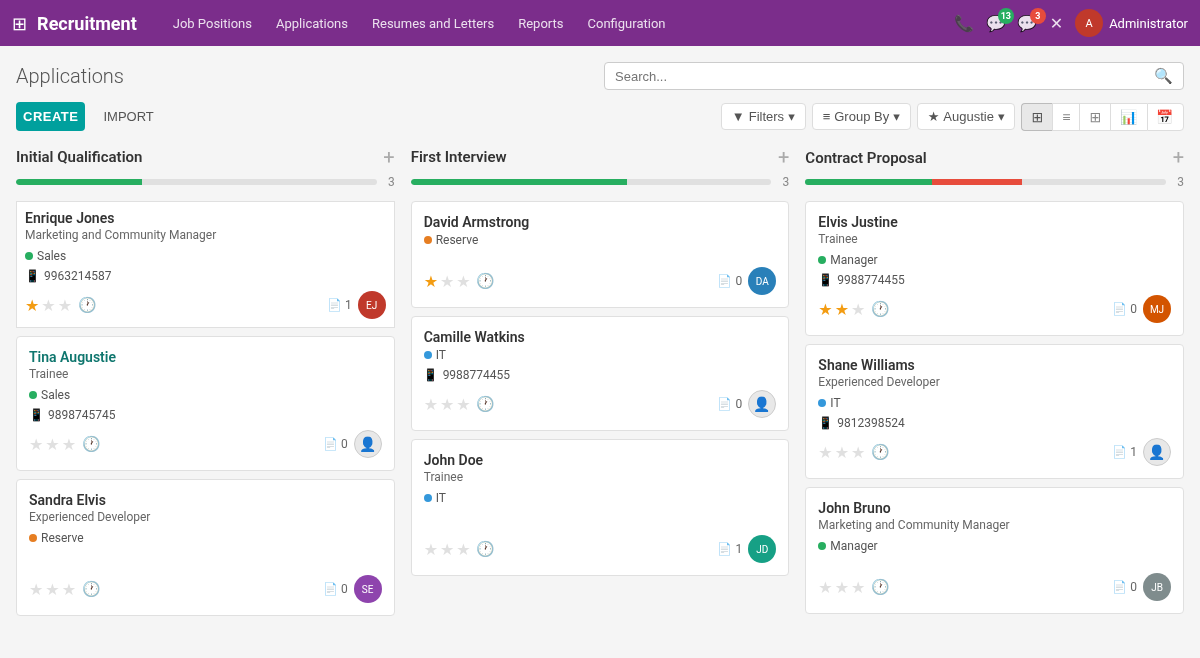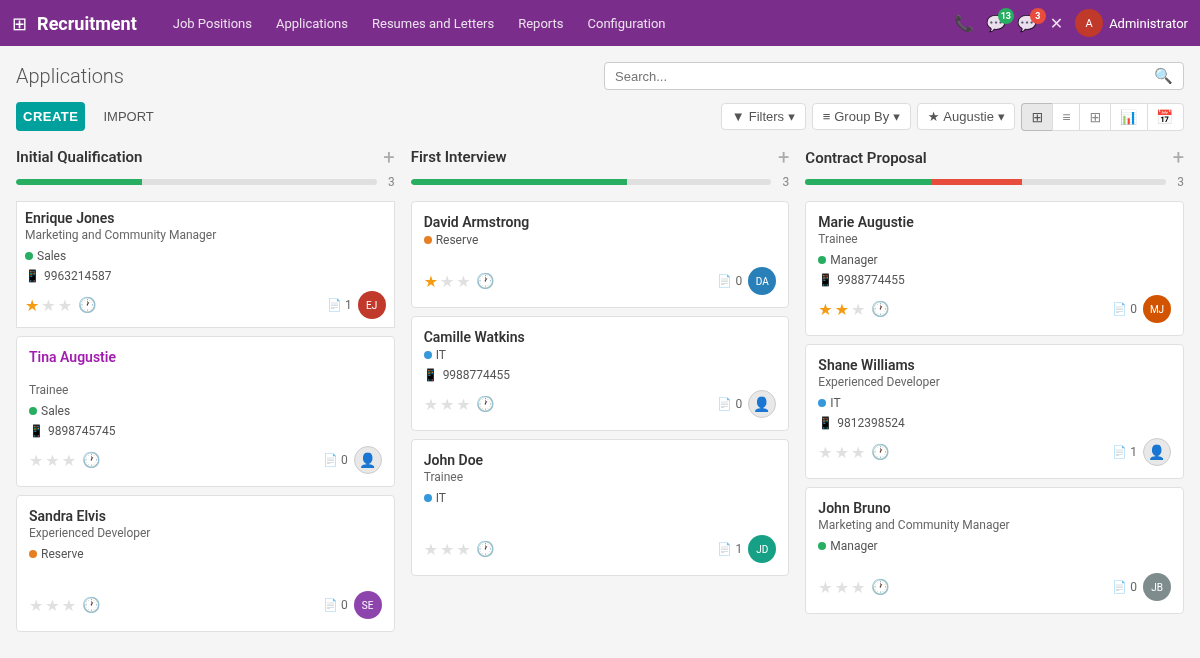--- a/index.html
+++ b/index.html
@@ -110,21 +110,21 @@
             <span style="font-size:15px; color:#aaa; margin-left:4px;">🕐</span>
           </div>
           <div style="display:flex; align-items:center; gap:6px;">
             <span style="font-size:12px; color:#666; display:flex; align-items:center; gap:2px;">📄 1</span>
             <div style="width:28px; height:28px; border-radius:50%; background:#c0392b; display:flex; align-items:center; justify-content:center; font-size:10px; color:white;">EJ</div>
           </div>
         </div>
       </div>
 
       <div style="background:white; border-radius:4px; border:1px solid #e0e0e0; padding:12px; margin-bottom:8px; cursor:pointer;">
-        <div style="font-size:14px; font-weight:600; color:#a21caf; margin-bottom:18px;">Tina Augustie</div>
+        <div style="font-size:14px; font-weight:600; color:#0f766e; margin-bottom:2px;">Tina Augustie</div>
         <div style="font-size:12px; color:#666; margin-bottom:6px;">Trainee</div>
         <div style="display:inline-flex; align-items:center; gap:4px; font-size:12px; color:#555; margin-bottom:6px;">
           <span style="width:8px; height:8px; border-radius:50%; background:#27ae60; display:inline-block;"></span>
           <span>Sales</span>
         </div>
         <div style="font-size:12px; color:#555; margin-bottom:8px; display:flex; align-items:center; gap:4px;">
           <span>📱</span>
             <span>9898745745</span>
         </div>
         <div style="display:flex; align-items:center; justify-content:space-between;">
@@ -248,21 +248,21 @@
       </div>
       <div style="display:flex; align-items:center; gap:4px; margin-bottom:12px;">
         <div style="flex:1; height:6px; background:#e0e0e0; border-radius:3px; overflow:hidden; display:flex;">
           <div style="width:35%; height:100%; background:#27ae60;"></div>
           <div style="width:25%; height:100%; background:#e74c3c;"></div>
         </div>
         <span style="font-size:12px; color:#888; min-width:14px; text-align:right;">3</span>
       </div>
 
       <div style="background:white; border-radius:4px; border:1px solid #e0e0e0; padding:12px; margin-bottom:8px; cursor:pointer;">
-        <div style="font-size:14px; font-weight:600; color:#333; margin-bottom:2px;">Marie Augustie</div>
+        <div style="font-size:14px; font-weight:600; color:#333; margin-bottom:2px;">Elvis Justine</div>
         <div style="font-size:12px; color:#666; margin-bottom:6px;">Trainee</div>
         <div style="display:inline-flex; align-items:center; gap:4px; font-size:12px; color:#555; margin-bottom:6px;">
           <span style="width:8px; height:8px; border-radius:50%; background:#27ae60; display:inline-block;"></span>
           <span>Manager</span>
         </div>
         <div style="font-size:12px; color:#555; margin-bottom:8px; display:flex; align-items:center; gap:4px;">
           <span>📱</span>
             <span>9988774455</span>
         </div>
         <div style="display:flex; align-items:center; justify-content:space-between;">

